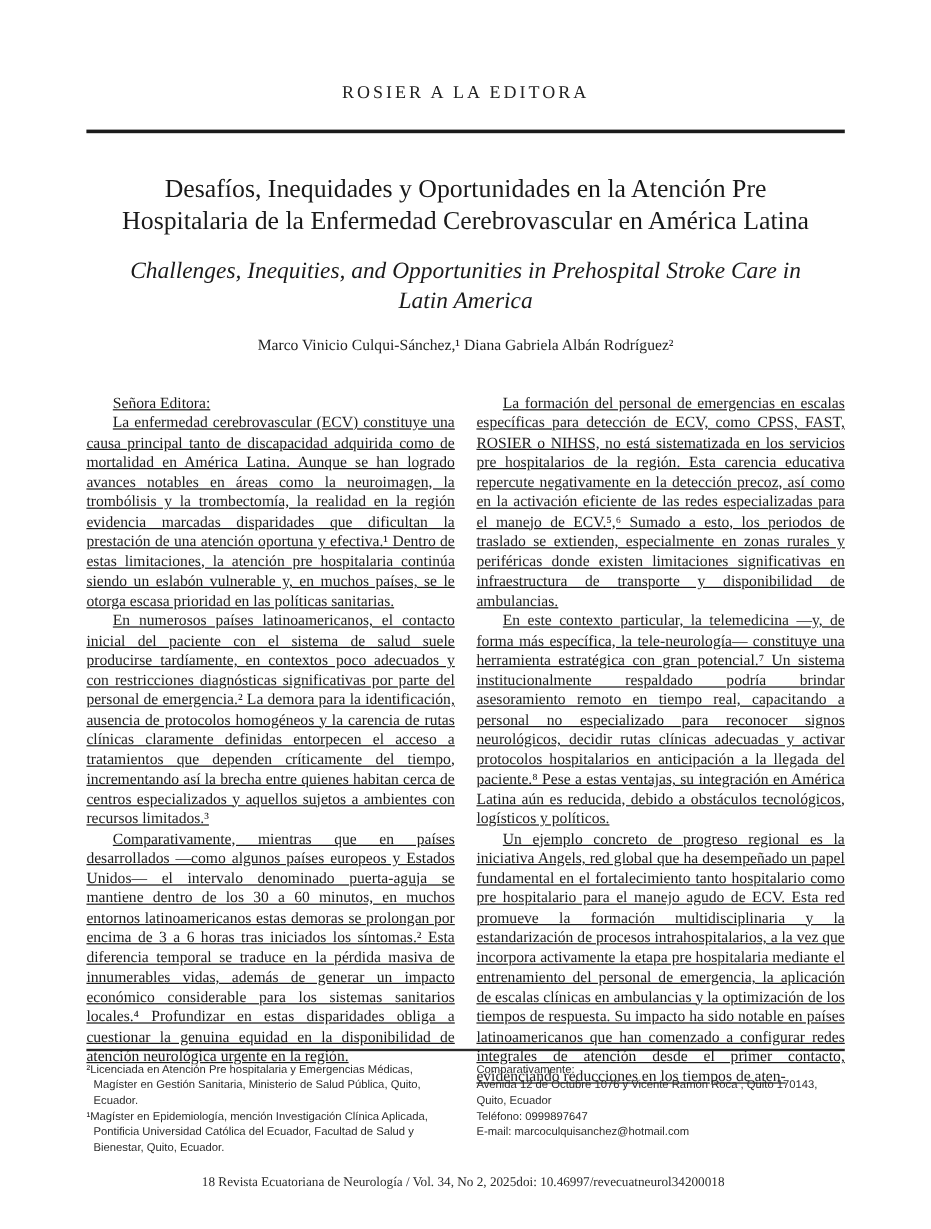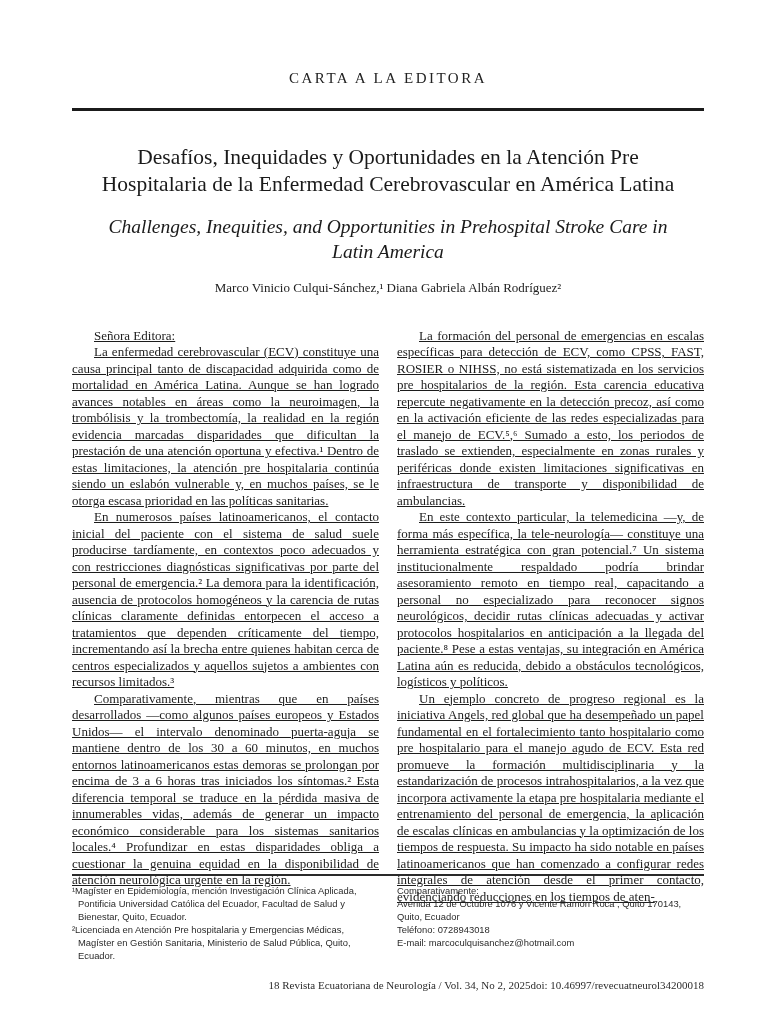--- a/index.html
+++ b/index.html
@@ -79,31 +79,31 @@
     line-height: 13px;
     color: #2b2b2b;
     text-align: left;
   }
   .footnote { margin: 0; padding-left: 6px; text-indent: -6px; }
   .corr-line { margin: 0; }
   .page-footer {
     position: absolute;
     top: 979px; left: 68px; right: 72px;
     display: flex;
-    justify-content: flex-end;
+    justify-content: center;
     font-size: 11px;
     color: #2b2b2b;
   }
 </style>
 </head>
 <body>
 
 <div class="page">
 
-  <div class="section-label">CARTA A LA EDITORA</div>
+  <div class="section-label">ROSIER A LA EDITORA</div>
 
   <div class="top-rule"></div>
 
   <h1 class="title-es">
     <span>Desafíos, Inequidades y Oportunidades en la Atención Pre</span><br>
     <span>Hospitalaria de la Enfermedad Cerebrovascular en América Latina</span>
   </h1>
 
   <div class="title-en">
     <span>Challenges, Inequities, and Opportunities in Prehospital Stroke Care in</span><br>
@@ -123,27 +123,27 @@
       <p>La formación del personal de emergencias en escalas específicas para detección de ECV, como CPSS, FAST, ROSIER o NIHSS, no está sistematizada en los servicios pre hospitalarios de la región. Esta carencia educativa repercute negativamente en la detección precoz, así como en la activación eficiente de las redes especializadas para el manejo de ECV.⁵,⁶ Sumado a esto, los periodos de traslado se extienden, especialmente en zonas rurales y periféricas donde existen limitaciones significativas en infraestructura de transporte y disponibilidad de ambulancias.</p>
       <p>En este contexto particular, la telemedicina —y, de forma más específica, la tele-neurología— constituye una herramienta estratégica con gran potencial.⁷ Un sistema institucionalmente respaldado podría brindar asesoramiento remoto en tiempo real, capacitando a personal no especializado para reconocer signos neurológicos, decidir rutas clínicas adecuadas y activar protocolos hospitalarios en anticipación a la llegada del paciente.⁸ Pese a estas ventajas, su integración en América Latina aún es reducida, debido a obstáculos tecnológicos, logísticos y políticos.</p>
       <p>Un ejemplo concreto de progreso regional es la iniciativa Angels, red global que ha desempeñado un papel fundamental en el fortalecimiento tanto hospitalario como pre hospitalario para el manejo agudo de ECV. Esta red promueve la formación multidisciplinaria y la estandarización de procesos intrahospitalarios, a la vez que incorpora activamente la etapa pre hospitalaria mediante el entrenamiento del personal de emergencia, la aplicación de escalas clínicas en ambulancias y la optimización de los tiempos de respuesta. Su impacto ha sido notable en países latinoamericanos que han comenzado a configurar redes integrales de atención desde el primer contacto, evidenciando reducciones en los tiempos de aten-</p>
     </div>
   </div>
 
   <div class="bottom">
     <div class="sep-rule"></div>
     <div class="bottom-cols">
       <div class="bottom-col">
+        <p class="footnote">²Licenciada en Atención Pre hospitalaria y Emergencias Médicas, Magíster en Gestión Sanitaria, Ministerio de Salud Pública, Quito, Ecuador.</p>
         <p class="footnote">¹Magíster en Epidemiología, mención Investigación Clínica Aplicada, Pontificia Universidad Católica del Ecuador, Facultad de Salud y Bienestar, Quito, Ecuador.</p>
-        <p class="footnote">²Licenciada en Atención Pre hospitalaria y Emergencias Médicas, Magíster en Gestión Sanitaria, Ministerio de Salud Pública, Quito, Ecuador.</p>
       </div>
       <div class="bottom-col">
         <p class="corr-line">Comparativamente:</p>
         <p class="corr-line">Avenida 12 de Octubre 1076 y Vicente Ramón Roca , Quito 170143, Quito, Ecuador</p>
-        <p class="corr-line">Teléfono: 0728943018</p>
+        <p class="corr-line">Teléfono: 0999897647</p>
         <p class="corr-line">E-mail: marcoculquisanchez@hotmail.com</p>
       </div>
     </div>
   </div>
 
   <div class="page-footer">
     <span>18  Revista Ecuatoriana de Neurología / Vol. 34, No 2, 2025</span>
     <span>doi: 10.46997/revecuatneurol34200018</span>
   </div>
 

